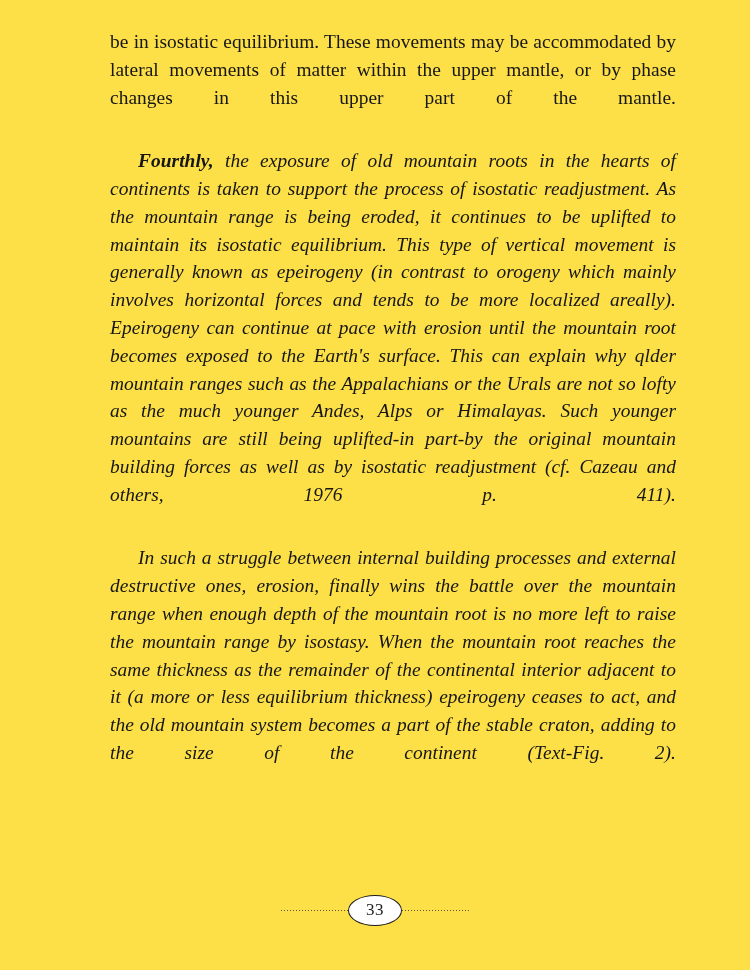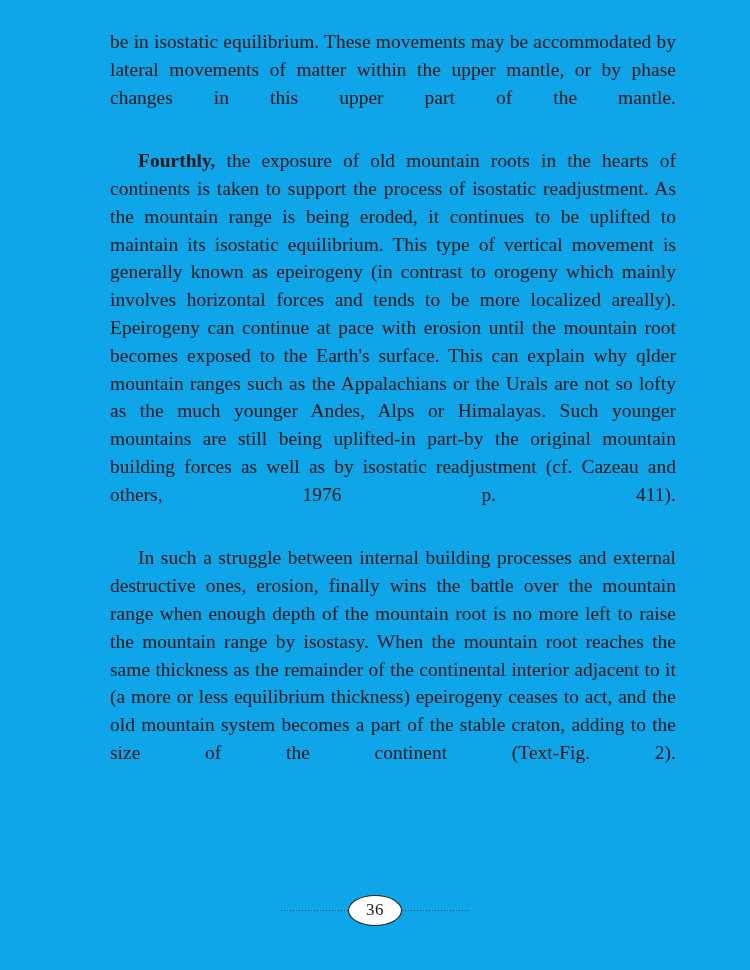--- a/index.html
+++ b/index.html
@@ -13,21 +13,21 @@
     height: 970px;
     overflow: hidden;
     font-family: "Liberation Serif", "DejaVu Serif", serif;
     color: #141414;
     position: relative;
   }
 
   .page {
     position: absolute;
     inset: 0;
-    background: #0ea5e9;
+    background: #fde047;
   }
 
   .text-block {
     position: absolute;
     left: 110px;
     top: 28px;
     width: 566px;
   }
 
   .para {
@@ -37,20 +37,21 @@
     font-size: 19.4px;
     line-height: 27.8px;
     letter-spacing: 0.05px;
     word-spacing: 0.2px;
     color: #161616;
     -webkit-font-smoothing: antialiased;
   }
 
   .para + .para {
     margin-top: 8px;
+    font-style: italic;
   }
 
   .para.indented {
     text-indent: 28px;
   }
 
   
   .para::after {
     content: "";
     display: inline-block;
@@ -125,18 +126,18 @@
     <p class="para indented">
       <span>In such a struggle between internal building processes and external destructive ones, erosion, finally wins the battle over the mountain range when enough depth of the mountain root is no more left to raise the mountain range by isostasy. When the mountain root reaches the same thickness as the remainder of the continental interior adjacent to it (a more or less equilibrium thickness) epeirogeny ceases to act, and the old mountain system becomes a part of the stable craton, adding to the size of the continent (Text-Fig. 2).</span>
     </p>
 
 
   </div>
 
   <div class="folio">
     <span class="folio-rule left"></span>
     <span class="folio-oval">
-      <span class="folio-number">36</span>
+      <span class="folio-number">33</span>
     </span>
     <span class="folio-rule right"></span>
   </div>
 
 </div>
 
 </body></html>

